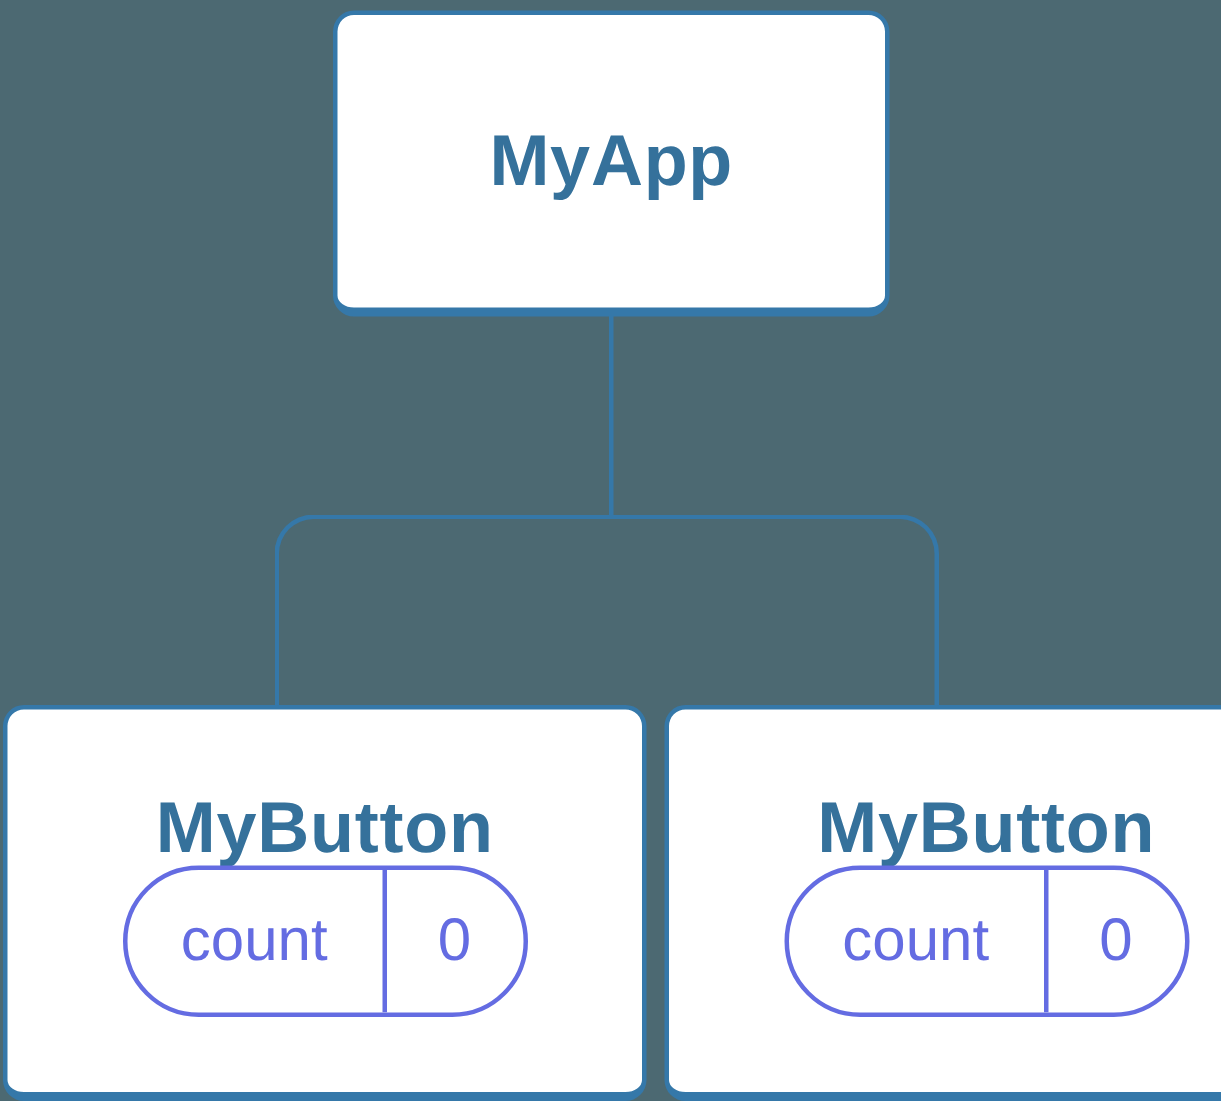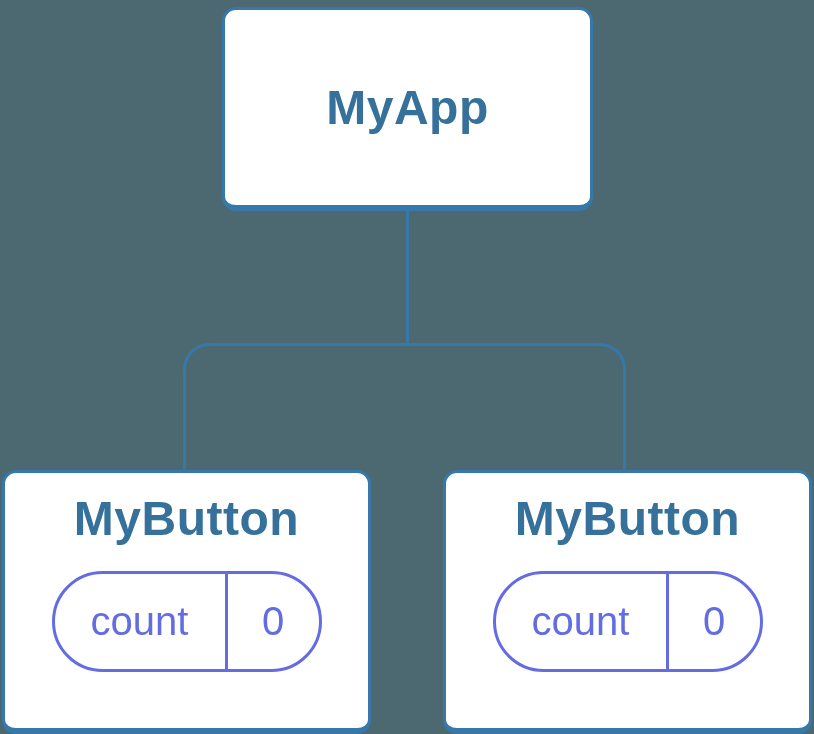--- a/index.html
+++ b/index.html
@@ -32,22 +32,22 @@
     flex-direction:column;
     align-items:center;
   }
   .node-root{
     left:222px; top:7px;
     width:371px; height:204px;
     justify-content:center;
   }
   .node-child{
     top:470px;
-    width:369px; height:264px;
-    padding-top:22px;
+    width:429px; height:264px;
+    padding-top:56px;
   }
   .node-child-1{ left:2px; }
   .node-child-2{ left:443px; }
   .node-label{
     color:var(--text-blue);
     font-size:48px;
     font-weight:600;
     line-height:48px;
     letter-spacing:0.5px;
     white-space:nowrap;
@@ -63,21 +63,20 @@
     box-sizing:border-box;
     left:183px; top:343px;
     width:443px; height:127px;
     border:3px solid var(--stroke);
     border-bottom:none;
     border-top-left-radius:26px;
     border-top-right-radius:26px;
   }
   .state-pill{
     box-sizing:border-box;
-    margin-top:28px;
     width:270px; height:101px;
     border:3px solid var(--purple);
     border-radius:999px;
     background:var(--node-bg);
     display:flex;
     align-items:stretch;
     overflow:hidden;
   }
   .state-key{
     flex:1;

